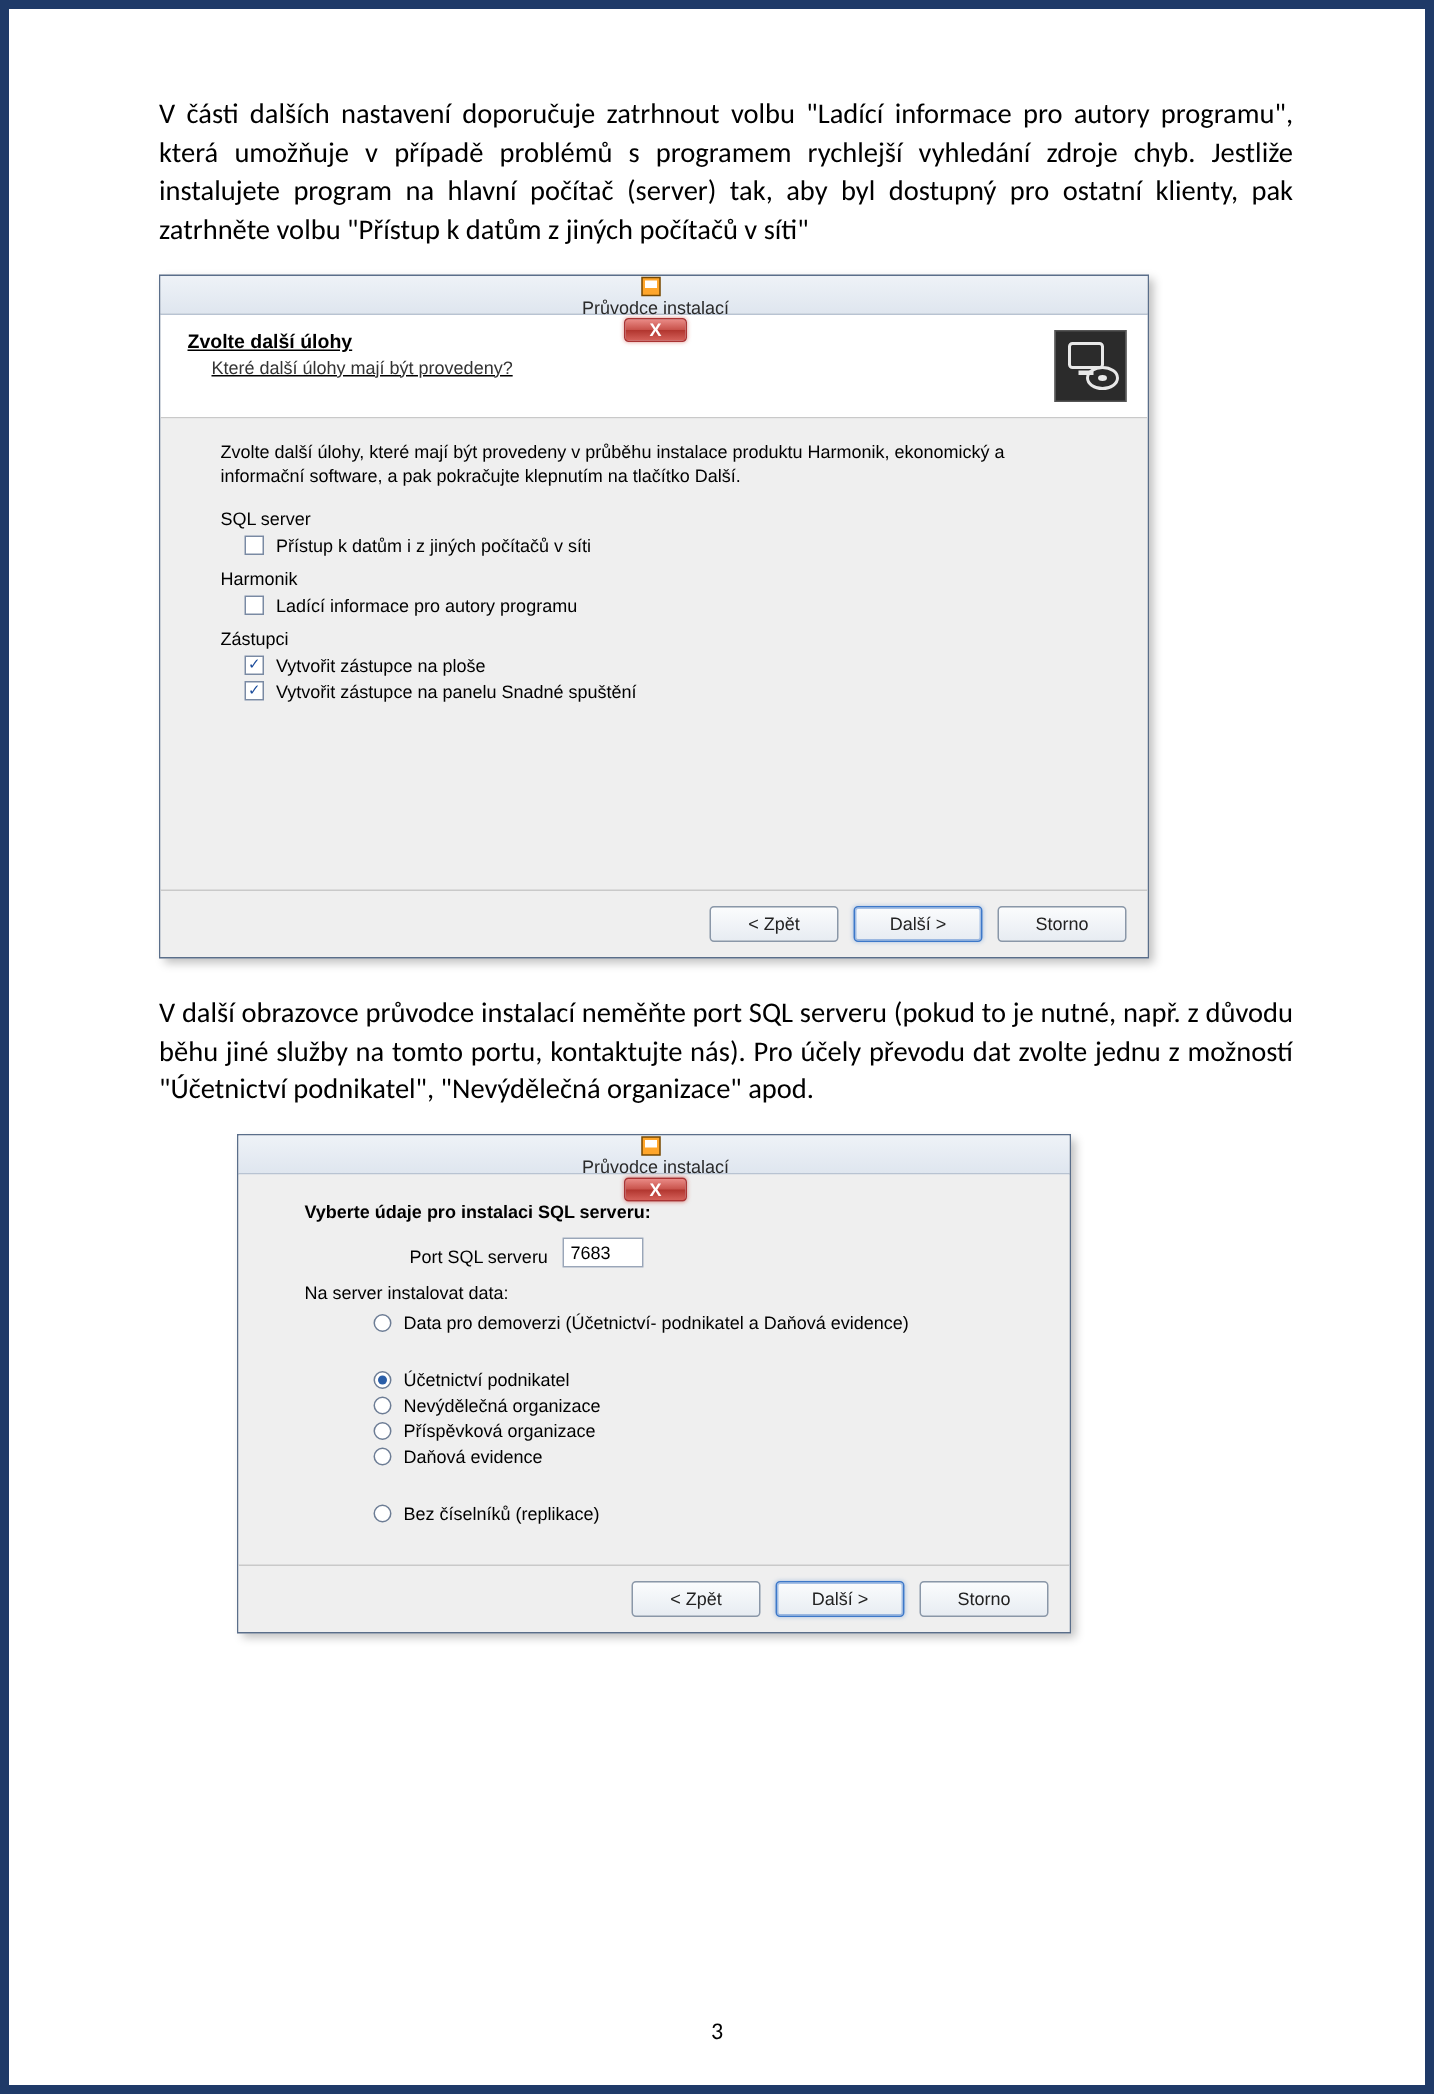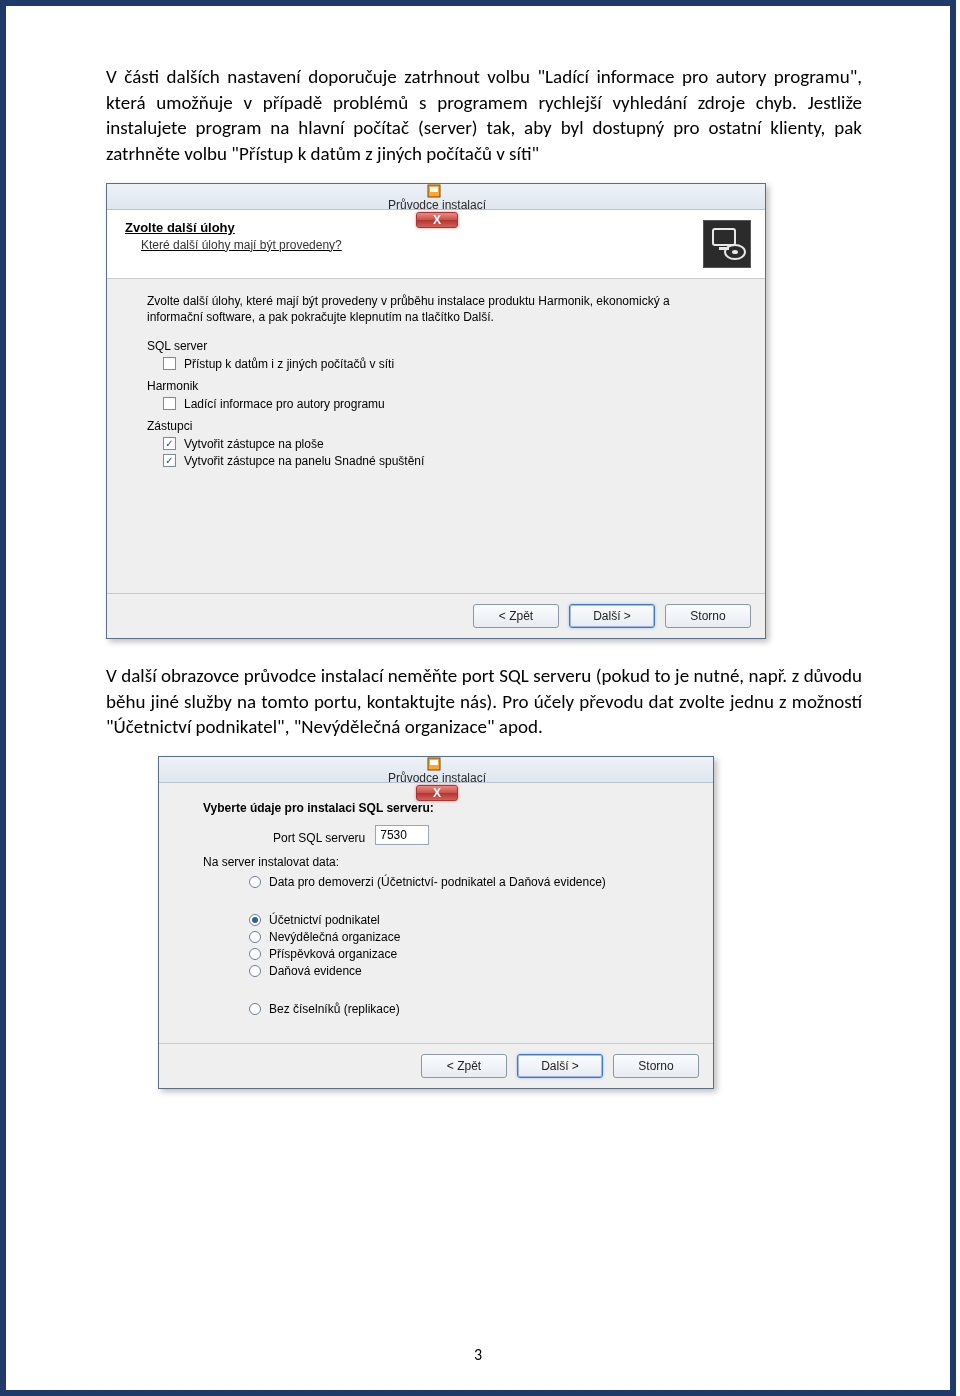--- a/index.html
+++ b/index.html
@@ -201,21 +201,21 @@
           </svg>
       </span>
       <span class="title">Průvodce instalací</span>
       <span class="close-btn">X</span>
     </div>
     <div class="content">
       <div class="subhead">Vyberte údaje pro instalaci SQL serveru:</div>
 
       <div class="field-row">
         <span>Port SQL serveru</span>
-        <span class="txtbox">7530</span>
+        <span class="txtbox">7683</span>
       </div>
 
       <div style="margin:4px 0 6px 0;">Na server instalovat data:</div>
 
       <div class="rad-col">
         <div class="rad-row">
           <span class="rad"></span>
           <span>Data pro demoverzi (Účetnictví- podnikatel a Daňová evidence)</span>
         </div>
         <div class="spacer-sm"></div>

